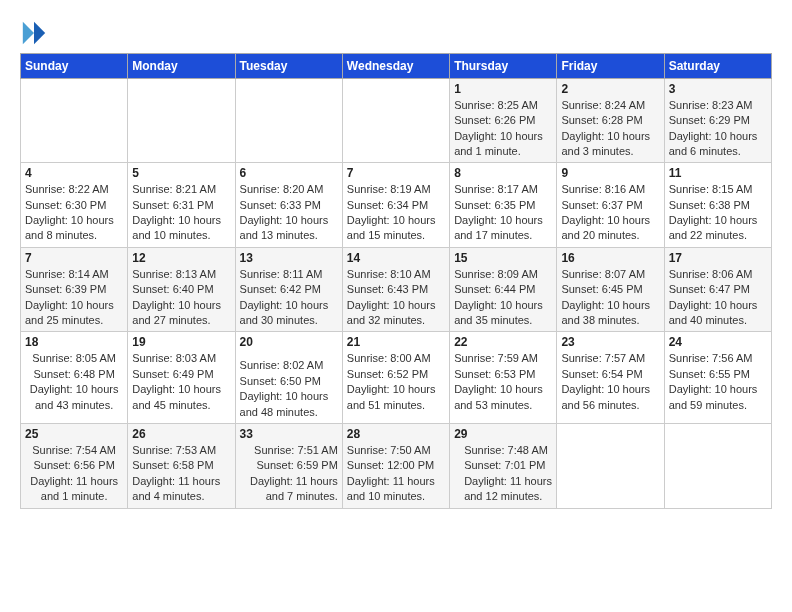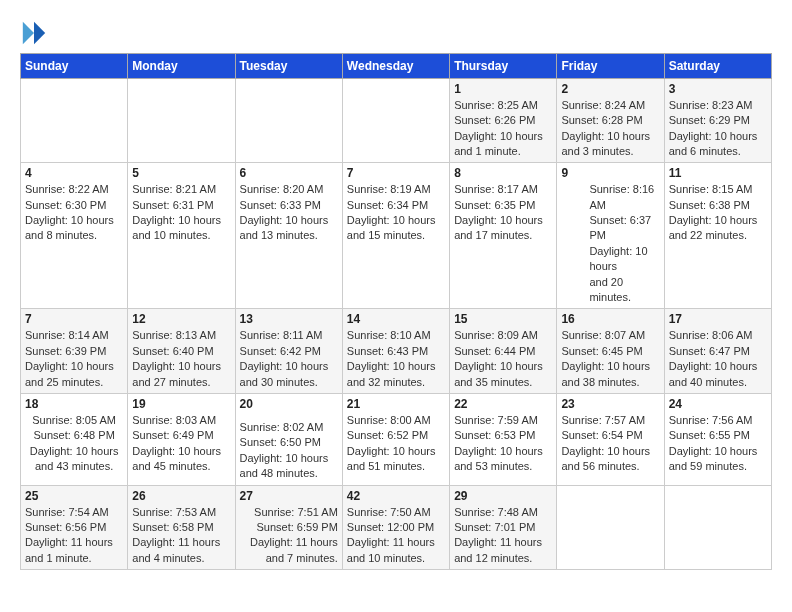--- a/index.html
+++ b/index.html
@@ -183,21 +183,21 @@
           </td>
           <td>
             <span class="day-num">8</span>
             <div class="day-detail" style="white-space: pre-line;">Sunrise: 8:17 AM
 Sunset: 6:35 PM
 Daylight: 10 hours
 and 17 minutes.</div>
           </td>
           <td>
             <span class="day-num">9</span>
-            <div class="day-detail" style="white-space: pre-line; margin-left: 28px;">Sunrise: 8:16 AM
+            <div class="day-detail" style="white-space: pre-line;">Sunrise: 8:16 AM
 Sunset: 6:37 PM
 Daylight: 10 hours
 and 20 minutes.</div>
           </td>
           <td>
             <span class="day-num">11</span>
             <div class="day-detail" style="white-space: pre-line;">Sunrise: 8:15 AM
 Sunset: 6:38 PM
 Daylight: 10 hours
 and 22 minutes.</div>
@@ -301,49 +301,49 @@
             <span class="day-num">24</span>
             <div class="day-detail" style="white-space: pre-line;">Sunrise: 7:56 AM
 Sunset: 6:55 PM
 Daylight: 10 hours
 and 59 minutes.</div>
           </td>
         </tr>
         <tr>
           <td>
             <span class="day-num">25</span>
-            <div class="day-detail" style="white-space: pre-line;">Sunrise: 7:54 AM
+            <div class="day-detail" style="white-space: pre-line; text-align: center;">Sunrise: 7:54 AM
 Sunset: 6:56 PM
 Daylight: 11 hours
 and 1 minute.</div>
           </td>
           <td>
             <span class="day-num">26</span>
             <div class="day-detail" style="white-space: pre-line;">Sunrise: 7:53 AM
 Sunset: 6:58 PM
 Daylight: 11 hours
 and 4 minutes.</div>
           </td>
           <td>
-            <span class="day-num">27</span>
+            <span class="day-num">33</span>
             <div class="day-detail" style="white-space: pre-line; text-align: right;">Sunrise: 7:51 AM
 Sunset: 6:59 PM
 Daylight: 11 hours
 and 7 minutes.</div>
           </td>
           <td>
-            <span class="day-num">42</span>
+            <span class="day-num">28</span>
             <div class="day-detail" style="white-space: pre-line;">Sunrise: 7:50 AM
 Sunset: 12:00 PM
 Daylight: 11 hours
 and 10 minutes.</div>
           </td>
           <td>
             <span class="day-num">29</span>
-            <div class="day-detail" style="white-space: pre-line;">Sunrise: 7:48 AM
+            <div class="day-detail" style="white-space: pre-line; margin-left: 10px;">Sunrise: 7:48 AM
 Sunset: 7:01 PM
 Daylight: 11 hours
 and 12 minutes.</div>
           </td>
           <td class="empty-cell"></td>
           <td class="empty-cell"></td>
         </tr>
       </tbody>
   </table>
 </div>

